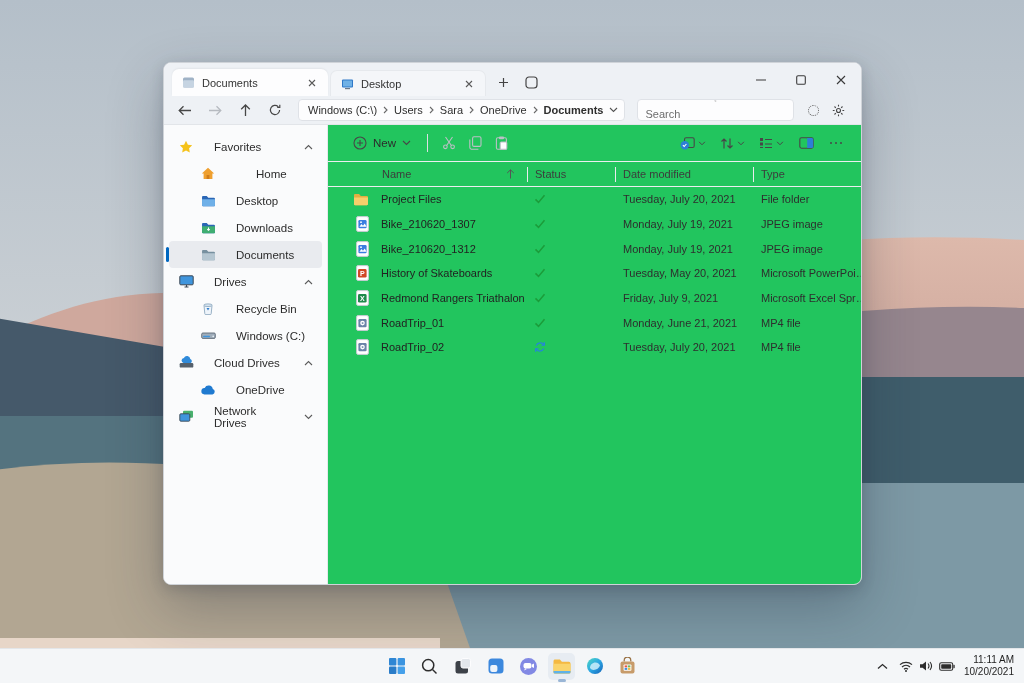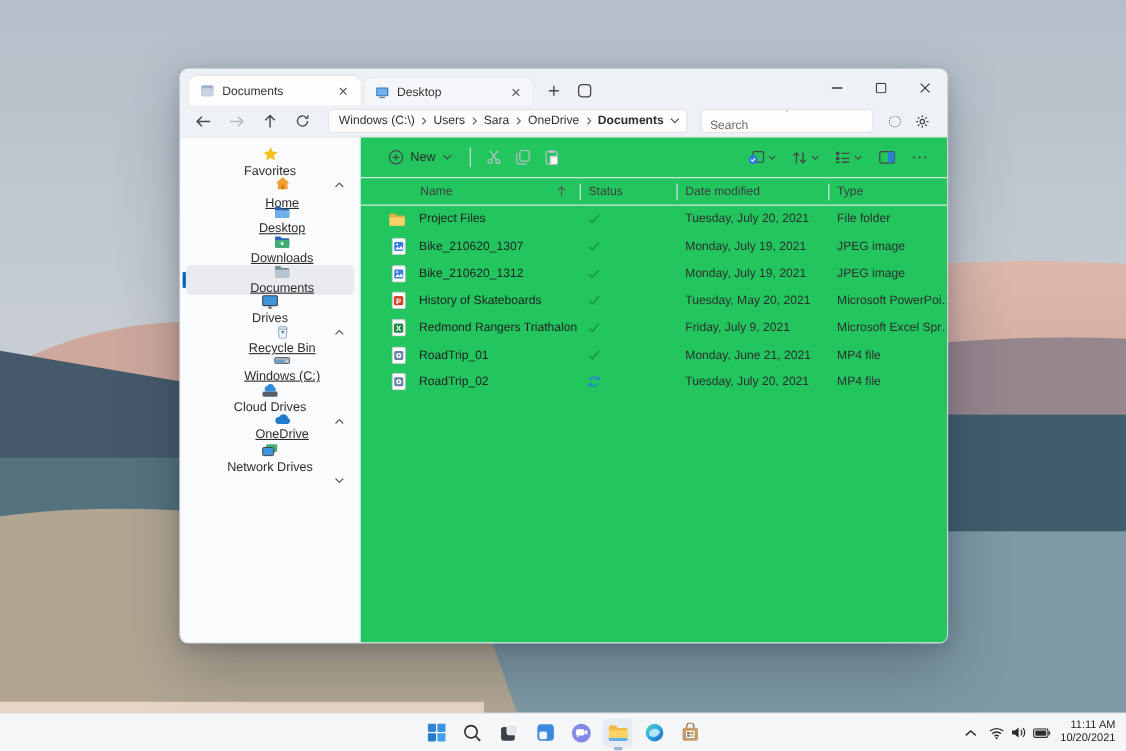--- a/index.html
+++ b/index.html
@@ -64,23 +64,23 @@
     font-size:11px; color:#333; font-family:"Liberation Sans", sans-serif; }
   .search-box input::placeholder { color:#6d6d6d; }
   .spinner { width:11px; height:11px; border:1.4px dotted #5f5f5f; border-radius:50%; margin-left:10px; flex:none; }
   .gear-btn { width:26px; height:22px; display:flex; align-items:center; justify-content:center;
     color:#454545; font-size:14px; cursor:pointer; flex:none; margin-left:2px; }
 
   
   .win-body { flex:1; display:flex; min-height:0; }
   .sidebar { width:164px; background:#fafbfc; border-right:1px solid #e6e8ec; padding-top:8px; flex:none; }
   .sb-row { height:27px; display:flex; align-items:center; margin:0 5px; padding:0 9px;
-    border-radius:4px; font-size:11.5px; color:#2c2c2c; gap:3px; cursor:pointer; position:relative;flex-direction:column; }
+    border-radius:4px; font-size:11.5px; color:#2c2c2c; gap:20px; cursor:pointer; position:relative; }
   .sb-row .sb-icon { width:16px; display:flex; justify-content:center; flex:none; }
-  .sb-row.child { padding-left:31px;text-decoration:underline; }
+  .sb-row.child { padding-left:31px; }
   .sb-row .chev { margin-left:auto; color:#5c5c5c; display:flex; }
   .sb-row.selected { background:#e9ebef; }
   .sb-row.selected::before { content:""; position:absolute; left:-3px; top:6px; width:3px; height:15px;
     border-radius:2px; background:#0067C0; }
 
   
   .content { flex:1; display:flex; flex-direction:column; min-width:0; background:#22c55e; }
   .toolbar { height:36px; display:flex; align-items:center; padding:0 12px 0 17px; flex:none; }
   .new-btn { display:flex; align-items:center; gap:6px; font-size:11.5px; color:#2c2c2c;
     padding:4px 8px; border-radius:4px; cursor:pointer; }

